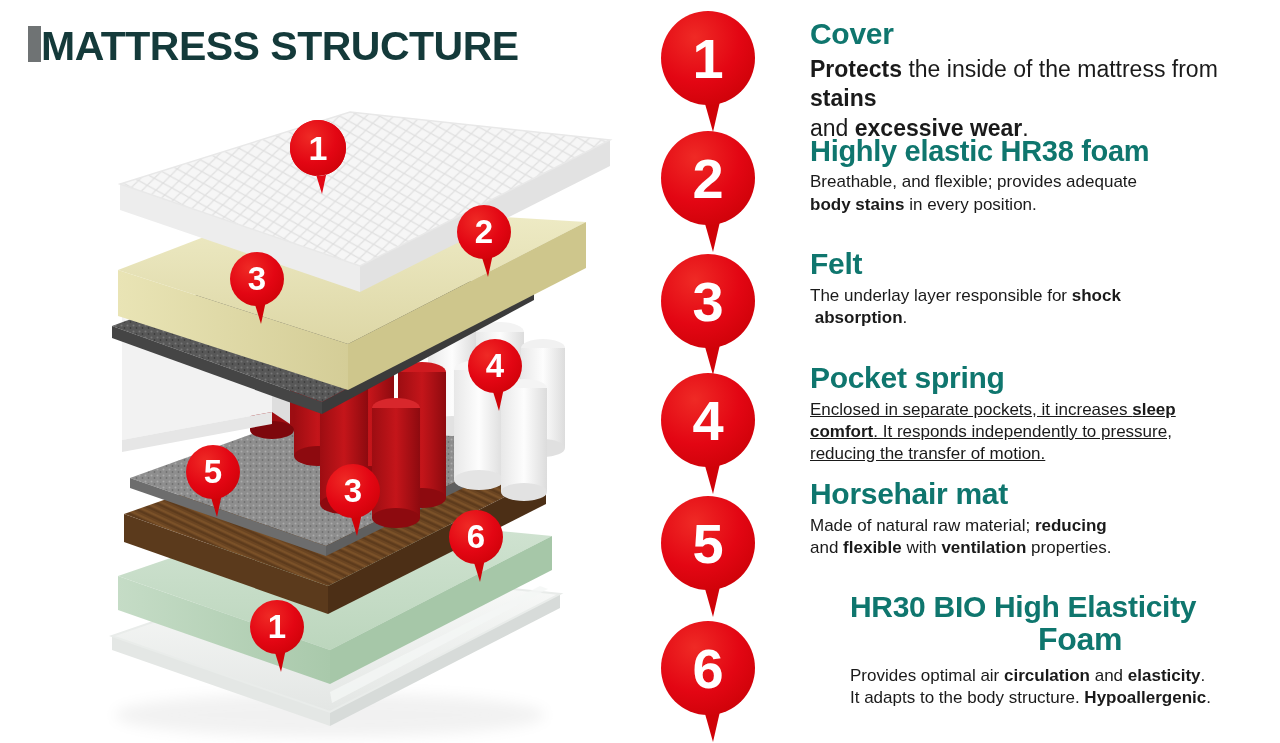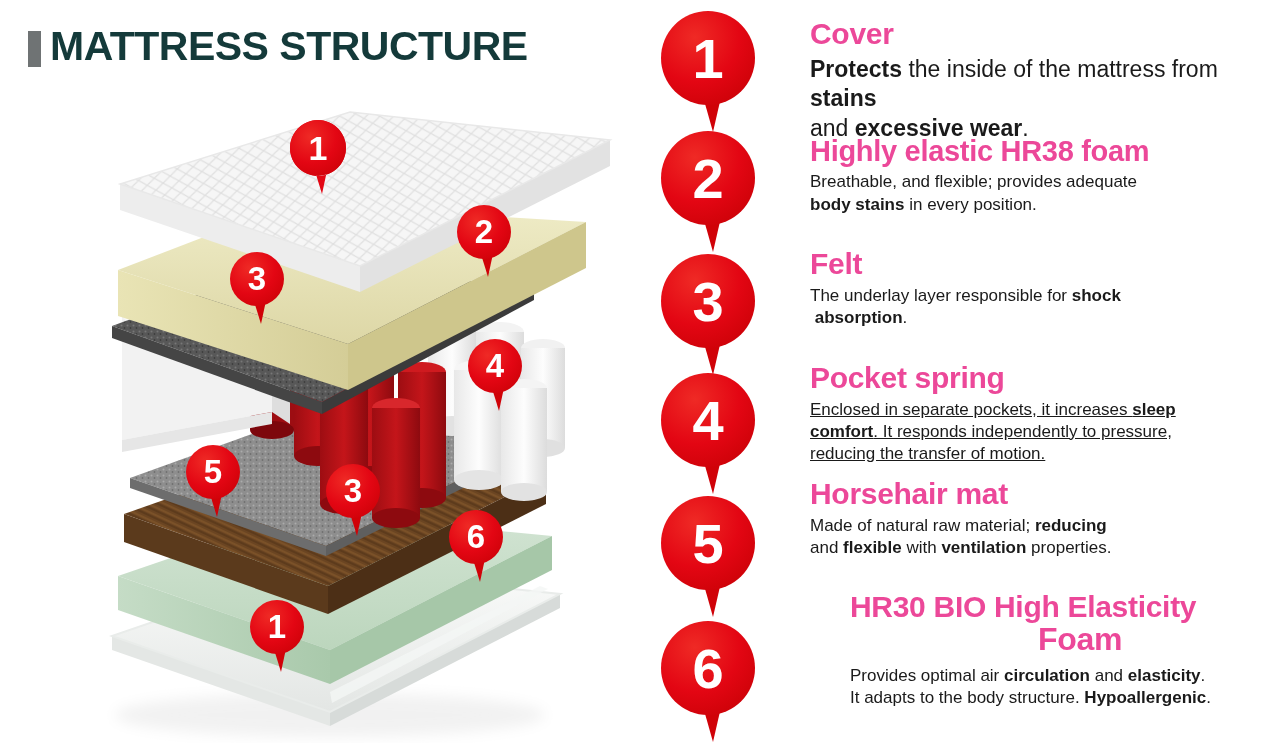--- a/index.html
+++ b/index.html
@@ -7,21 +7,21 @@
     width: 1280px; height: 743px;
     background: #ffffff;
     font-family: "Liberation Sans", sans-serif;
     overflow: hidden;
   }
   .page { position: relative; width: 1280px; height: 743px; background: #fff; }
 
   
   .title-row {
     position: absolute; left: 28px; top: 26px;
-    display: flex; align-items: flex-end; gap: 9px;
+    display: flex; align-items: flex-start; 
   }
   .title-bullet {
     width: 13px; height: 36px; background: #6f7374; display: block;
   }
   .title-text {
     font-size: 41px; font-weight: bold; color: #143a3a;
     letter-spacing: -0.5px; line-height: 1; white-space: nowrap;
   }
 
   
@@ -36,21 +36,21 @@
 
   
   .pinsvg { position: absolute; overflow: visible; }
 
   
   .list { position: absolute; left: 650px; top: 0; width: 630px; height: 743px; }
   .list-item { position: absolute; left: 0; }
   .li-marker { position: absolute; left: 10px; }
   .li-text { position: absolute; left: 160px; width: 460px; }
   .li-title {
-    font-weight: bold; color: #ec4899; line-height: 1.05;
+    font-weight: bold; color: #0f766e; line-height: 1.05;
     letter-spacing: -0.3px;
   }
   .li-desc {
     color: #1a1a1a; line-height: 1.3; margin-top: 5px;
   }
   .li-desc b { font-weight: bold; }
   .center-2nd-line { text-align: center; }
 </style>
 </head>
 <body>

